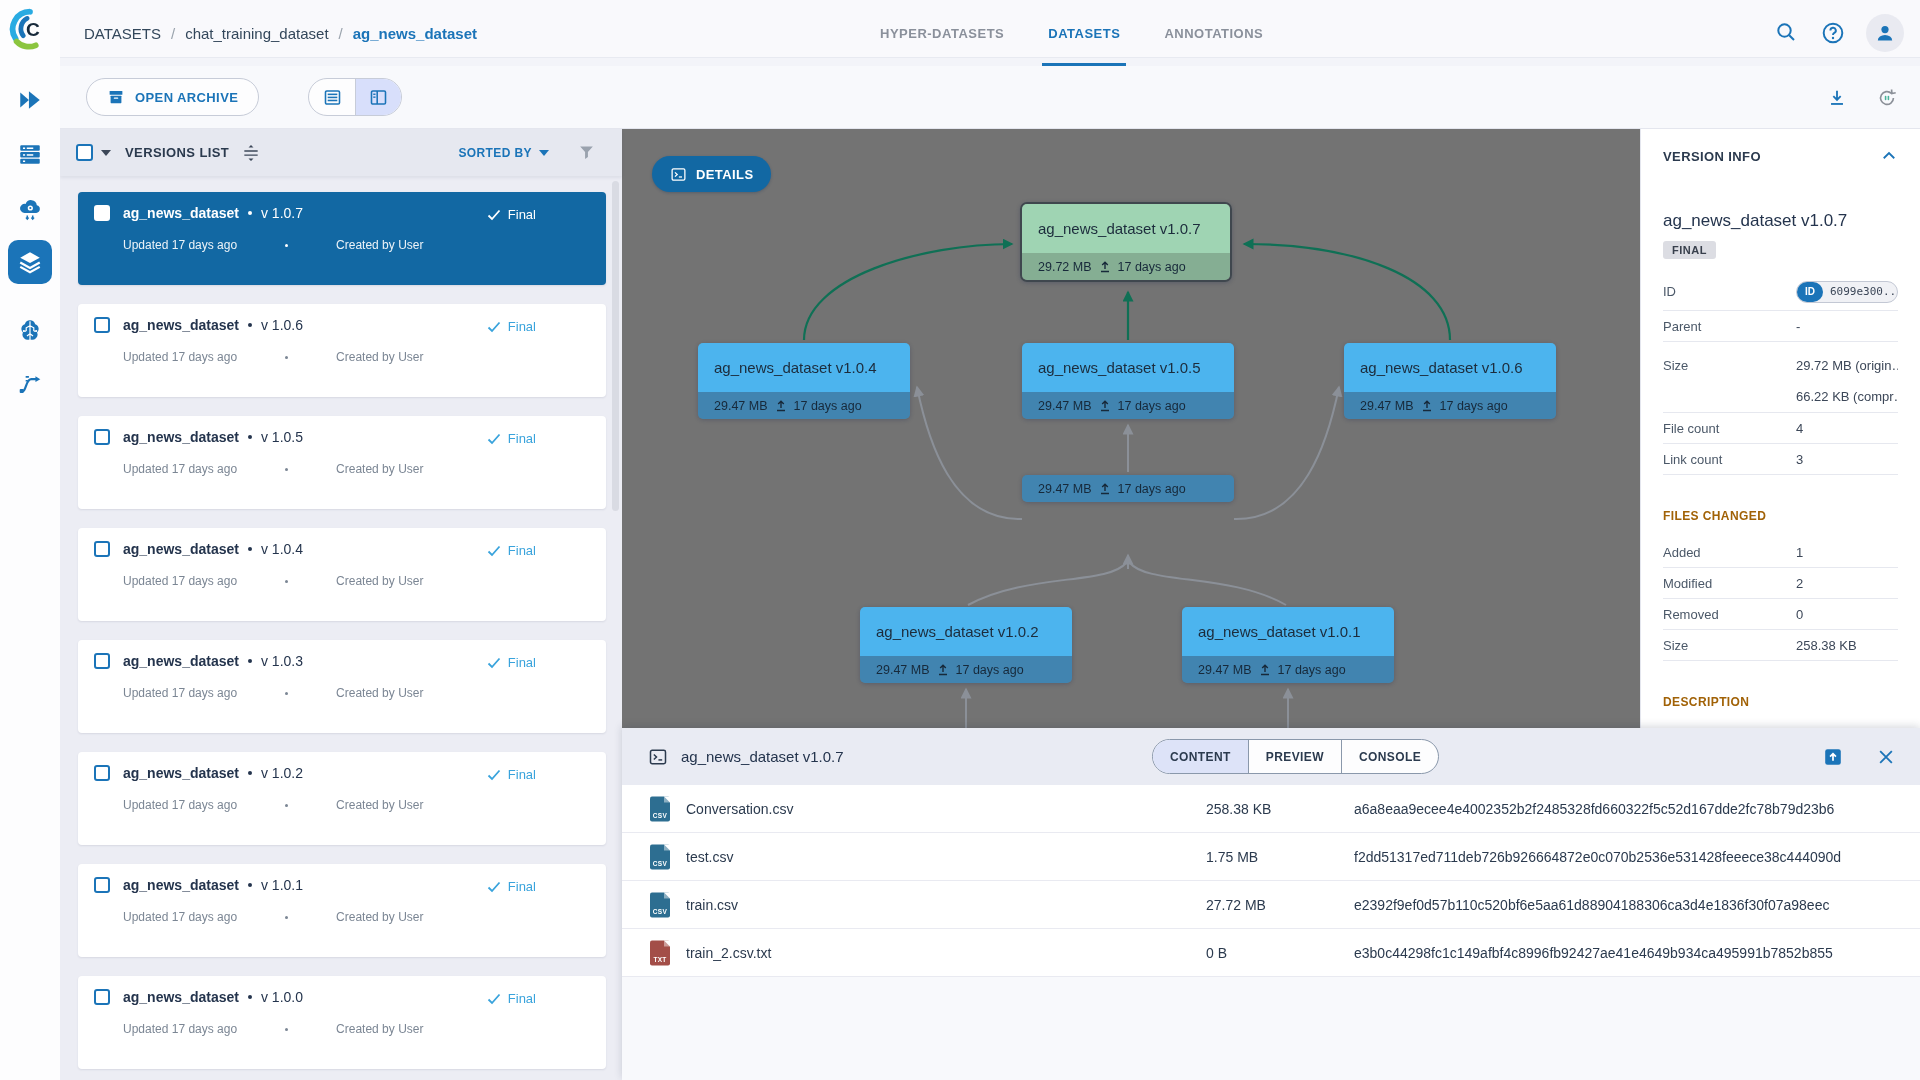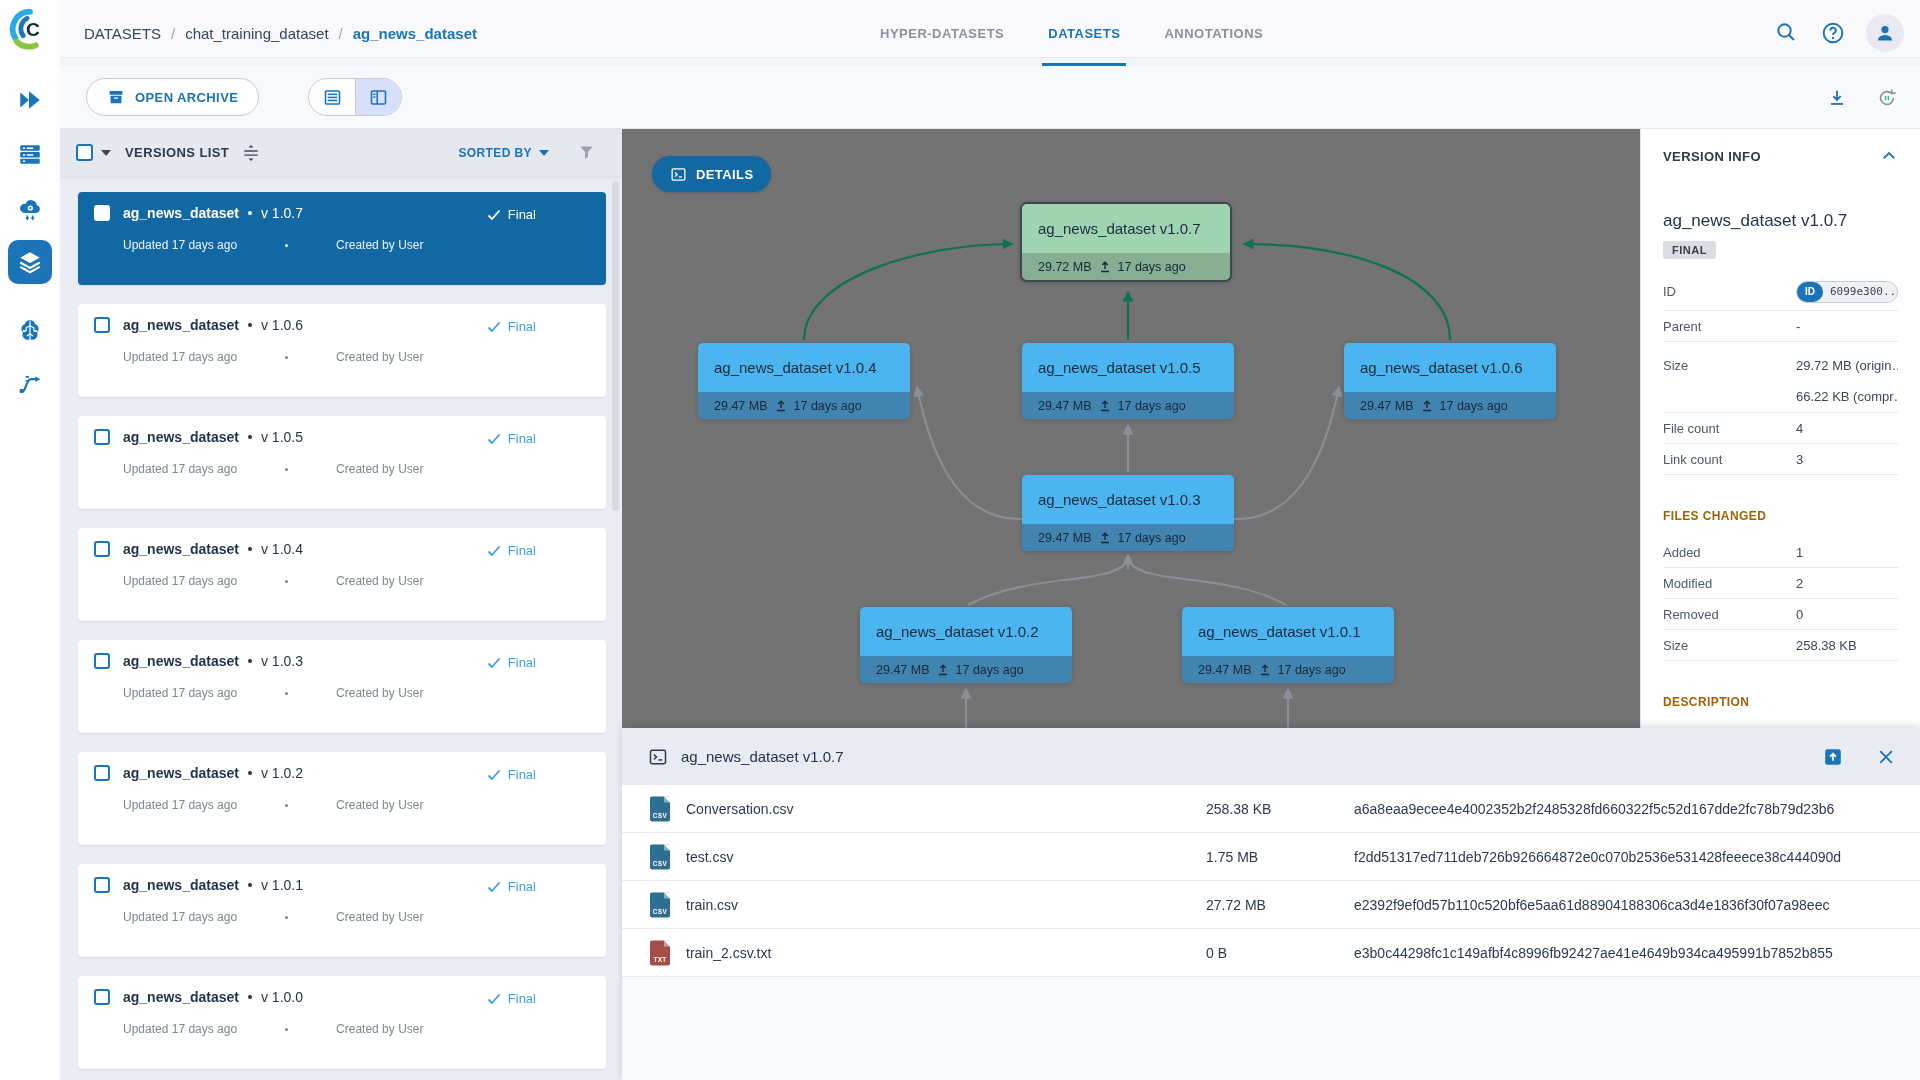--- a/index.html
+++ b/index.html
@@ -566,21 +566,20 @@
     <div class="gbar">
         <span>29.47 MB</span>
         <svg width="12" height="12" viewBox="0 0 12 12">
           <path d="M6 8 V1.5 M3.2 4 L6 1.2 L8.8 4" fill="none" stroke="#17293a" stroke-width="1.4"></path>
           <path d="M2 10.5 H10" stroke="#17293a" stroke-width="1.4"></path>
         </svg>
         <span>17 days ago</span>
       </div>
   </div>
   <div class="gnode" style="left:400px; top:346px;">
-    <div class="gtitle">ag_news_dataset v1.0.3</div>
     <div class="gbar">
         <span>29.47 MB</span>
         <svg width="12" height="12" viewBox="0 0 12 12">
           <path d="M6 8 V1.5 M3.2 4 L6 1.2 L8.8 4" fill="none" stroke="#17293a" stroke-width="1.4"></path>
           <path d="M2 10.5 H10" stroke="#17293a" stroke-width="1.4"></path>
         </svg>
         <span>17 days ago</span>
       </div>
   </div>
   <div class="gnode" style="left:238px; top:478px;">
@@ -675,20 +674,25 @@
 <div class="bottom-panel">
   <div class="bp-header">
     <span>
       <svg viewBox="0 0 24 24" width="20" height="20">
           <rect x="3" y="4" width="18" height="16" rx="2" fill="none" stroke="#2b3a4e" stroke-width="1.8"></rect>
           <path d="M7 9 l3.2 3 L7 15" fill="none" stroke="#2b3a4e" stroke-width="1.8"></path>
           <path d="M12.5 15.5 h4.5" stroke="#2b3a4e" stroke-width="1.8"></path>
         </svg>
     </span>
     <span class="bp-title">ag_news_dataset v1.0.7</span>
+    <div class="bp-tabs">
+      <div class="bp-tab active">CONTENT</div>
+      <div class="bp-tab">PREVIEW</div>
+      <div class="bp-tab">CONSOLE</div>
+    </div>
     <div class="bp-actions">
       <span>
         <svg viewBox="0 0 24 24" width="22" height="22">
             <rect x="3.5" y="3.5" width="17" height="17" rx="2.5" fill="#1b74b8"></rect>
             <path d="M12 16 V9 M8.8 11.6 L12 8.4 L15.2 11.6" fill="none" stroke="#fff" stroke-width="1.9"></path>
           </svg>
       </span>
       <span>
         <svg viewBox="0 0 24 24" width="20" height="20">
             <path d="M5 5 L19 19 M19 5 L5 19" stroke="#1b74b8" stroke-width="2.2"></path>

